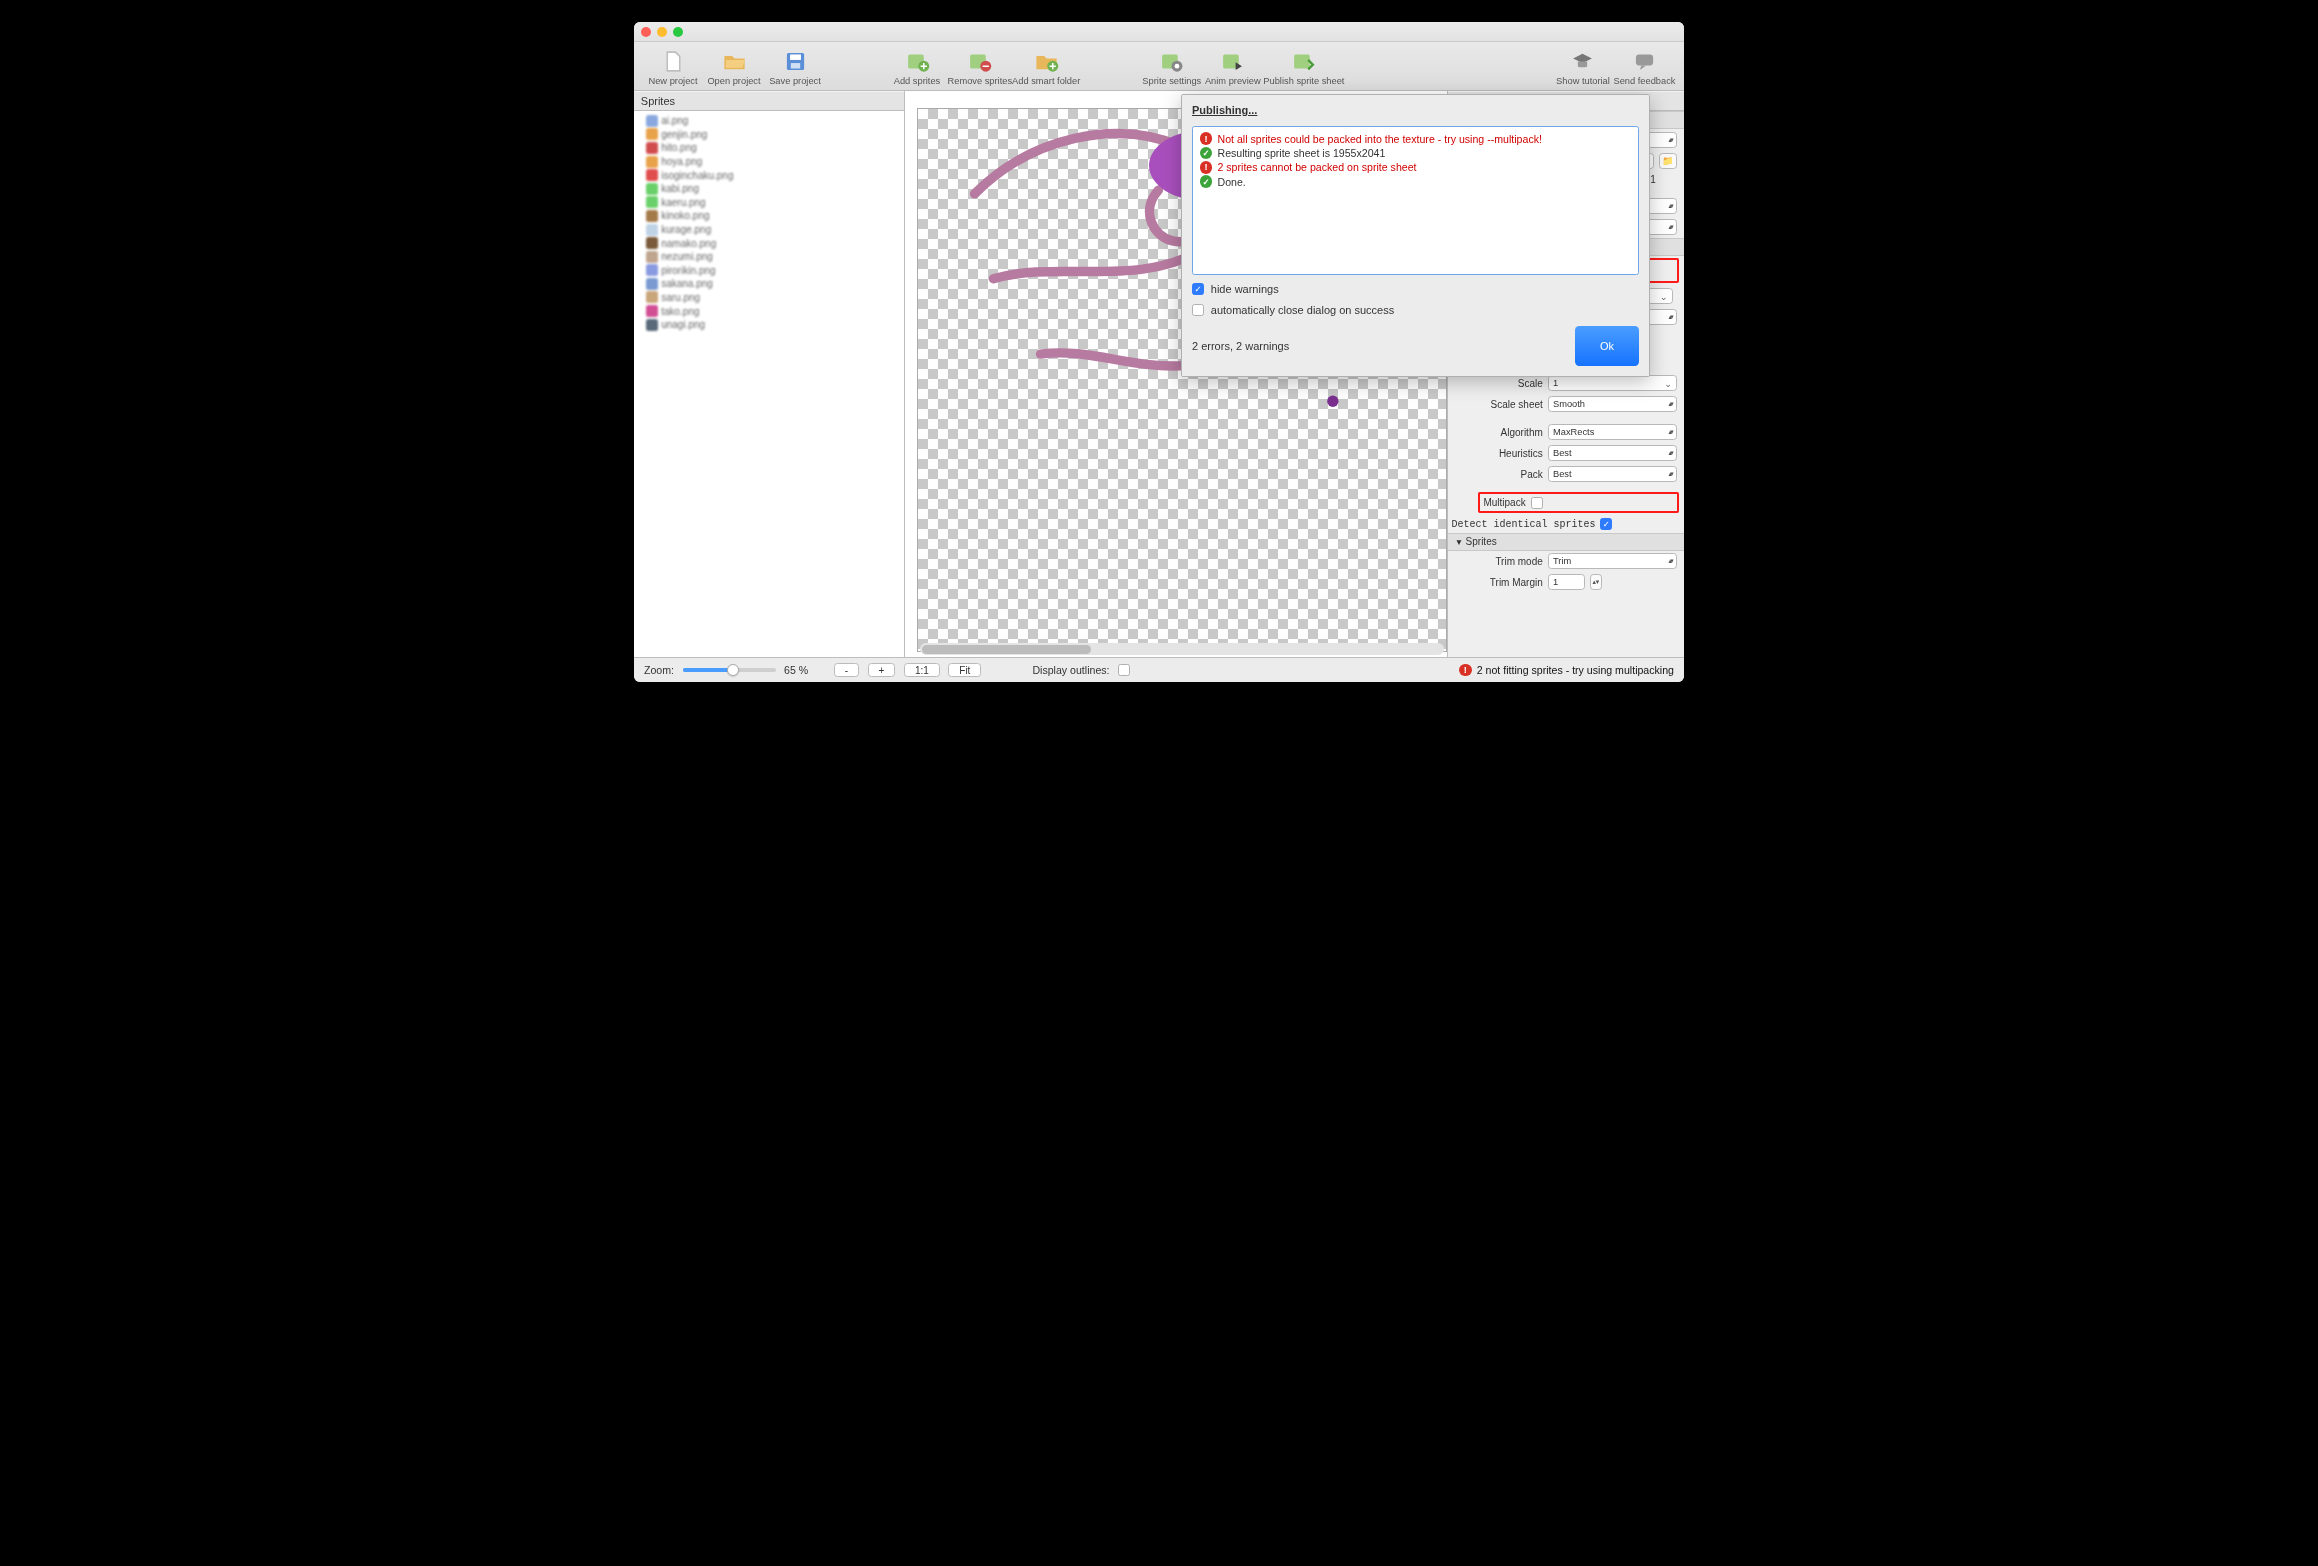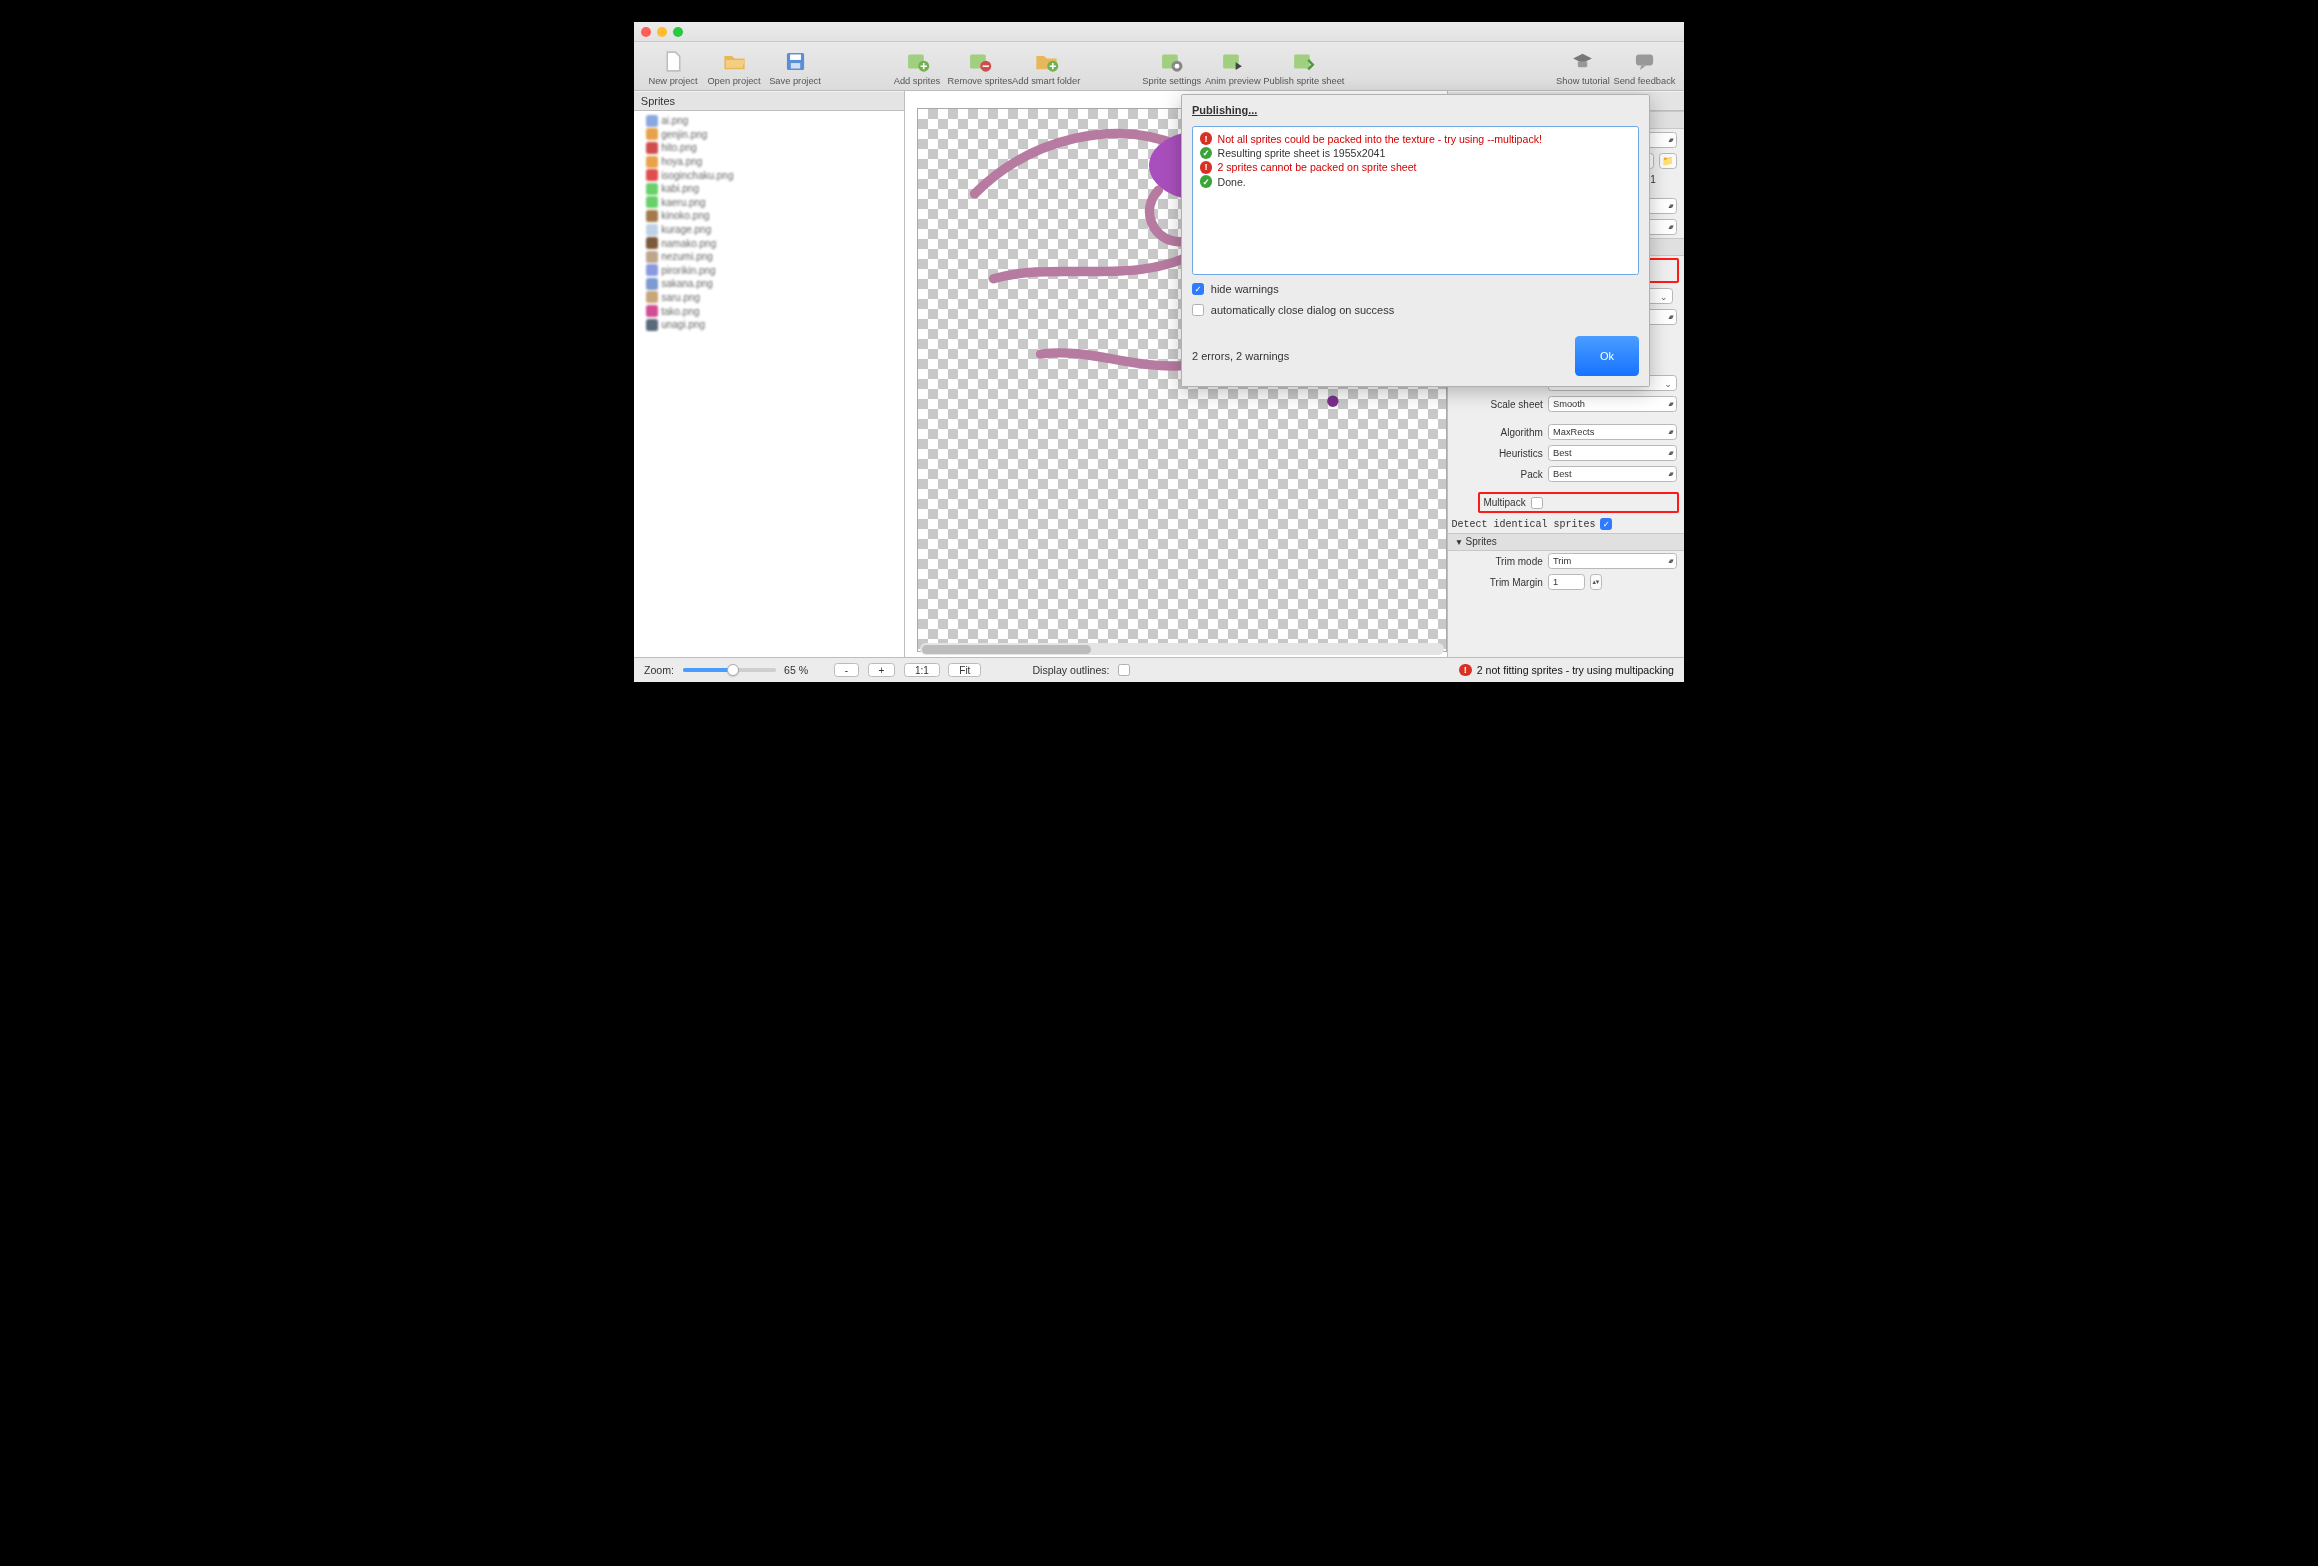--- a/index.html
+++ b/index.html
@@ -1,18 +1,18 @@
 <!DOCTYPE html>
 <html style="font-size:13.5px"><head>
 <meta charset="utf-8">
 <style>
   * { box-sizing: border-box; margin: 0; padding: 0; font-family: -apple-system, "Helvetica Neue", Arial, sans-serif; }
   html, body { width: 100%; height: 100%; }
   body { background: #000; display: flex; align-items: flex-start; justify-content: center; padding: 22px 0 51px; }
-  .window { width: 1050px; height: 660px; background: #ececec; border-radius: 0; box-shadow: 0 15px 51px rgba(0,0,0,.5); display: flex; flex-direction: column; overflow: hidden; position: relative; }
+  .window { width: 1050px; height: 660px; background: #ececec; border-radius: 6px; box-shadow: 0 15px 51px rgba(0,0,0,.5); display: flex; flex-direction: column; overflow: hidden; position: relative; }
   .titlebar { height: 20px; display: flex; align-items: center; padding: 0 6.8px; gap: 6.8px; background: linear-gradient(#ececec,#e2e2e2); border-bottom: 0.8px solid #c9c9c9; }
   .traffic { display: flex; gap: 6px; }
   .dot { width: 10px; height: 10px; border-radius: 50%; }
   .dot.r { background:#ff5f57;} .dot.y{background:#febc2e;} .dot.g{background:#28c840;}
   .toolbar { display: flex; align-items: flex-end; padding: 6.8px 8.5px 3.4px; gap: 0; background: linear-gradient(#e9e9e9,#dcdcdc); border-bottom: 0.8px solid #bcbcbc; }
   .tool { display:flex; flex-direction:column; align-items:center; font-size:9.3px; color:#555; min-width:61px; gap:2.5px; cursor:pointer;}
   .tool svg { width:25px; height:25px; }
   .tspacer { flex:0 0 61px; }
   .tgrow { flex:1; }
   .body3 { flex:1; display:flex; min-height:0; }
@@ -47,21 +47,21 @@
   .dialog .dtitle { font-size:11px; font-weight:600; color:#333; margin-bottom:10px;text-decoration:underline;}
   .logbox { background:#fff; border:1.7px solid #6ea6e8; border-radius:2.5px; padding:5px 6.8px; height:149px; font-size:10.6px; color:#333;}
   .logbox .line { display:flex; align-items:center; gap:5px; padding:0.8px 0;}
   .badge { width:12.7px; height:12.7px; border-radius:50%; display:inline-flex; align-items:center; justify-content:center; color:#fff; font-size:9.3px; font-weight:700;}
   .badge.err { background:#d93025;}
   .badge.ok { background:#3aa43a;}
   .badge.ok::after{content:"✓"; font-size:8.5px;}
   .badge.err::after{content:"!";}
   .line.red { color:#d10000; }
   .dlg-row { display:flex; align-items:center; gap:6.8px; font-size:11px; color:#333; margin-top:8.5px;}
-  .dlg-foot { display:flex; align-items:center; justify-content:space-between; margin-top:20px; font-size:11px; color:#333;}
+  .dlg-foot { display:flex; align-items:center; justify-content:space-between; margin-top:10px; font-size:11px; color:#333;}
   .okbtn { background:linear-gradient(#4a9dff,#1673ff); color:#fff; border:none; border-radius:4.2px; padding:14px 25px; font-size:11px; cursor:pointer;}
   .statusbar { height:25px; display:flex; align-items:center; border-top:0.8px solid #bdbdbd; background:#ececec; padding:0 10px; font-size:10.6px; color:#333; gap:8.5px;}
   .statusbar .btn { border:0.8px solid #bbb; background:#fff; border-radius:3.4px; padding:0.8px 10px; font-size:10px; cursor:pointer;}
   .slider { width:93px; height:3.4px; background:#cfcfcf; border-radius:1.7px; position:relative;}
   .slider .fill { position:absolute; left:0; top:0; bottom:0; width:50%; background:#4a9dff; border-radius:1.7px;}
   .slider .knob { position:absolute; top:-4.2px; width:12px; height:12px; border-radius:50%; background:#fff; border:0.8px solid #aaa; box-shadow:0 0.8px 1.7px rgba(0,0,0,.2);}
   .sgrow { flex:1; }
   .status-err { color:#111; display:flex; align-items:center; gap:5px; font-weight:500;}
 </style>
 </head>

